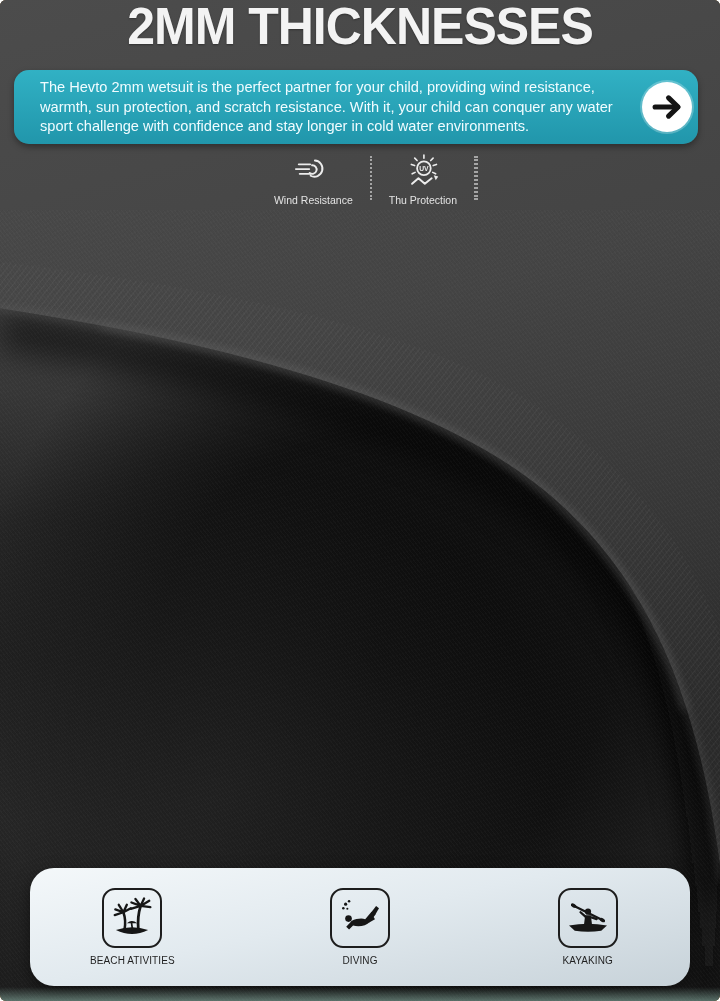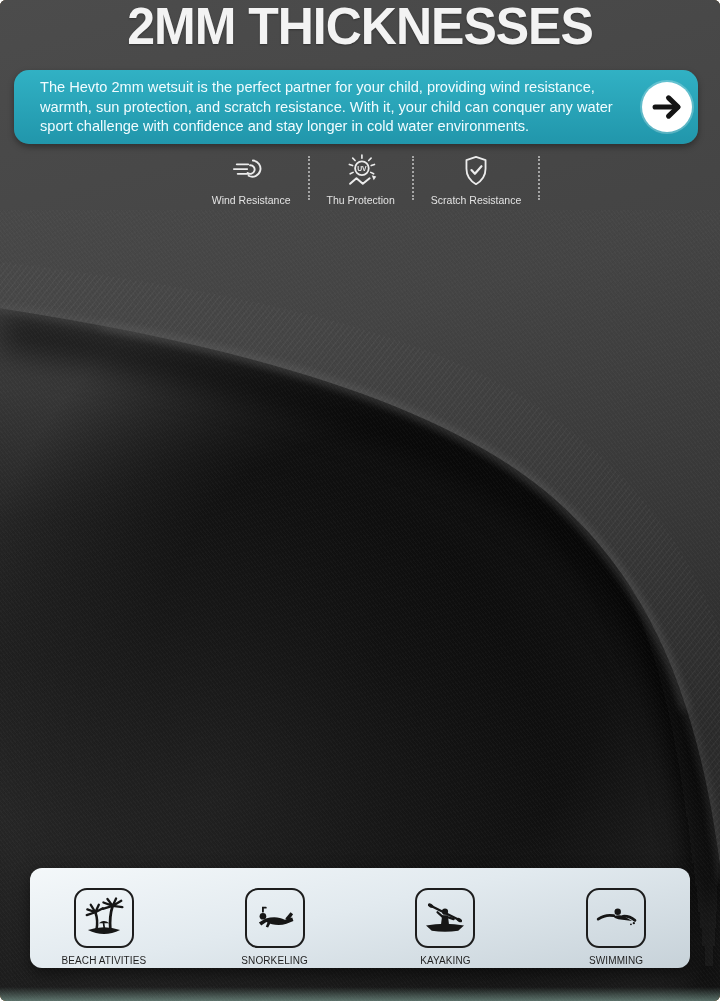--- a/index.html
+++ b/index.html
@@ -71,22 +71,22 @@
   .feature .flabel {
     margin-top:3px; font-size:10.5px; color:#e3e3e3; white-space:nowrap;
   }
   .fdiv {
     width:0; height:44px; margin-top:5px;
     border-left:2.5px dotted #bdbdbd; opacity:.8;
   }
 
   
   .activity-bar {
-    position:absolute; left:30px; top:868px; width:660px; height:100px;
-    border-radius:12px;
+    position:absolute; left:30px; top:868px; width:660px; height:118px;
+    border-radius:24px;
     background:linear-gradient(168deg, #f4f8fa 0%, #e2eaef 45%, #c7d2d9 100%);
     box-shadow:0 6px 16px rgba(0,0,0,0.5);
     display:flex; justify-content:space-evenly; align-items:flex-start;
     padding:20px 6px 0;
     gap:35px;
   }
   .activity { display:flex; flex-direction:column; align-items:center; flex:1; min-width:0; }
   .abox {
     width:60px; height:60px;
     border:2.5px solid #1d1d1d; border-radius:13px;
@@ -207,29 +207,20 @@
           </g>
           <path d="M12 36 l7 -6 7 6 7.5 -6" stroke-width="2.2"></path>
           <path d="M35.8 26.8 l5 1.2 -2.8 4.3 z" fill="#ececec" stroke="none"></path>
         </svg>
       </div>
       <div class="flabel">Thu Protection</div>
     </div>
 
     <div class="fdiv"></div>
 
-    <div class="feature">
-      <div class="ficon">
-        <svg viewBox="0 0 44 40" width="40" height="38" class="stroke-icon" aria-hidden="true">
-          <path d="M22 4.5 L32.5 8 V17.5 C32.5 26 28 31 22 34.5 C16 31 11.5 26 11.5 17.5 V8 Z"></path>
-          <path d="M17 19 L20.8 23 L28 14.8" stroke-width="2.4"></path>
-        </svg>
-      </div>
-      <div class="flabel">Scratch Resistance</div>
-    </div>
 
     <div class="fdiv"></div>
 
 
   </div>
 
   <div class="activity-bar">
 
     <div class="activity">
       <div class="abox">
@@ -244,61 +235,51 @@
             <path d="M27.5 9.5 L19.5 6.5 M27.5 9.5 L23 3.5 M27.5 9.5 L30.5 3 M27.5 9.5 L35 5 M27.5 9.5 L36 10.5 M27.5 9.5 L19 12"></path>
           </g>
           <path class="sil-stroke" stroke-width="1.5" d="M19.5 23.5 l1 7"></path>
           <path class="sil" d="M15.5 24.5 q4.5 -4 9 0 z"></path>
         </svg>
       </div>
       <div class="alabel">BEACH ATIVITIES</div>
     </div>
 
 
-
     <div class="activity">
       <div class="abox">
         <svg viewBox="0 0 40 40" aria-hidden="true">
-          <circle class="sil" cx="9.5" cy="18.5" r="2.9"></circle>
-          <path class="sil-stroke" stroke-width="1.6" d="M9.5 14.5 v-3.5 h2.5"></path>
-          <path class="sil" d="M12 20.5 C18 18.5 24 19 28.5 21.5 L35 19.5 L36 22.5 L30 25 C24 27 17 26 12.5 23.5 L8 26.5 L6 24 L10 21.5 Z"></path>
-          <path class="sil" d="M14 22.5 l-2 5 2 0.8 2.5 -4.5 z"></path>
-          <path class="sil" d="M29 20.5 l4.5 -5.5 2.2 1.8 -4 5.7 z"></path>
-        </svg>
-      </div>
-      <div class="alabel">SNORKELING</div>
-    </div>
+          <circle class="sil" cx="7.5" cy="8" r="1.4"></circle>
+            <circle class="sil" cx="10.5" cy="5.5" r="1.1"></circle>
+          <circle class="sil" cx="5.5" cy="11.5" r="1.1"></circle>
+            <circle class="sil" cx="9" cy="12" r="0.9"></circle>
+          <circle class="sil" cx="10" cy="20.5" r="2.9"></circle>
+          <path class="sil" d="M12.5 22.5 C17 20.5 21.5 20 24.5 21 L30 14.5 L33.5 17 L28.5 23.5 C25.5 27 18.5 28 14 26.5 L10.5 30 L8 27.5 L11.5 24 Z"></path>
+          <path class="sil" d="M29.5 15.5 L34 9.5 L36.5 11.5 L33 17.5 Z"></path>
+          <path class="sil" d="M26 21.5 L31.5 18.5 L33 21 L28 24 Z"></path>
+        </svg>
+      </div>
+      <div class="alabel">DIVING</div>
+    </div>
+
 
     <div class="activity">
       <div class="abox">
         <svg viewBox="0 0 40 40" aria-hidden="true">
           <path class="sil" d="M3.5 26.5 Q20 23.5 36.5 26.5 L31.5 31 Q20 33 8.5 31 Z"></path>
           <circle class="sil" cx="20" cy="14.5" r="2.7"></circle>
           <path class="sil" d="M17.5 17.5 L22.5 17.5 L23.5 26 L16.5 26 Z"></path>
           <path class="sil-stroke" stroke-width="2" d="M8 9.5 L32 21.5"></path>
           <ellipse class="sil" cx="7.5" cy="9.2" rx="2.6" ry="1.6" transform="rotate(28 7.5 9.2)"></ellipse>
           <ellipse class="sil" cx="32.5" cy="21.8" rx="2.6" ry="1.6" transform="rotate(28 32.5 21.8)"></ellipse>
           <path class="sil-stroke" stroke-width="2" d="M18 19 l-4.5 -4 M23 19.5 l4.5 1.5"></path>
         </svg>
       </div>
       <div class="alabel">KAYAKING</div>
     </div>
 
 
-    <div class="activity">
-      <div class="abox">
-        <svg viewBox="0 0 40 40" aria-hidden="true">
-          <circle class="sil" cx="21.5" cy="14.5" r="2.8"></circle>
-          <path class="sil" d="M17.5 18.5 Q23 16.5 27 18.5 L34 22.5 Q26.5 21.5 22 21 Q19 20.8 17.5 18.5 Z"></path>
-          <path class="sil-stroke" stroke-width="2.4" d="M18 18 Q11 16.5 4.5 21"></path>
-          <path class="sil-stroke" stroke-width="2.4" d="M26 18.5 Q31.5 18 36.5 22"></path>
-          <circle class="sil" cx="35.5" cy="24.5" r="1"></circle>
-            <circle class="sil" cx="33" cy="25.5" r="0.8"></circle>
-        </svg>
-      </div>
-      <div class="alabel">SWIMMING</div>
-    </div>
 
 
   </div>
 
   <div class="bottom-glow"></div>
 </div>
 
 </body></html>

